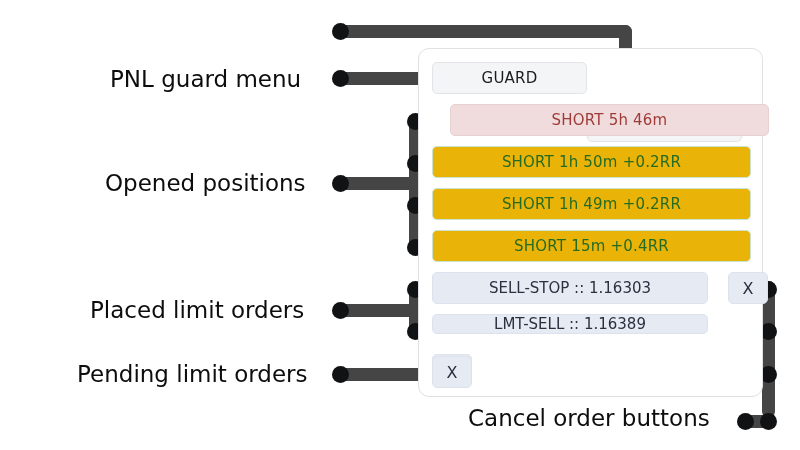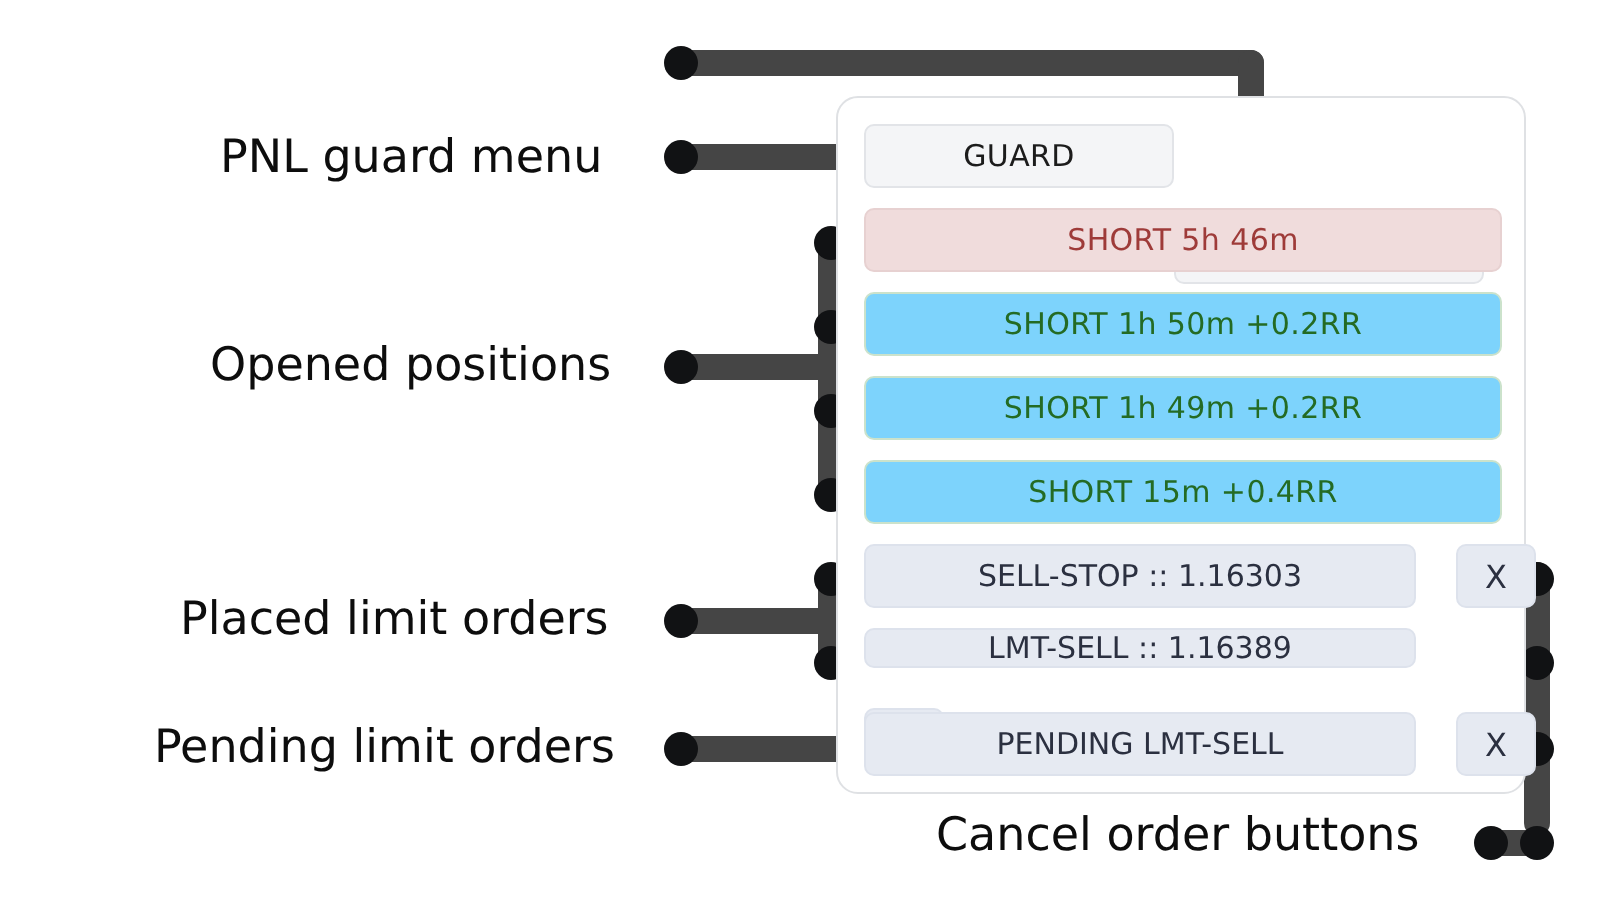--- a/index.html
+++ b/index.html
@@ -84,23 +84,24 @@
   .btn-menu.guard { left: 13px; }
   .btn-menu.all   { left: 168px; margin-top: 48px; }
 
   
   .row.full { width: 319px; }
 
   .pos-short-red {
     background: #f0dcdc;
     border: 1px solid #e7d1d1;
     color: #9e3b39;
+    margin-left: 18px;
   }
   .pos-short-green {
-    background: #7dd3fc;
+    background: #eab308;
     border: 1px solid #cbe2cb;
     color: #246b24;
   }
 
   
   .order-row {
     position: absolute;
     left: 13px;
     height: 32px;
     display: flex;
@@ -225,18 +226,17 @@
       <div class="order-main">SELL-STOP :: 1.16303</div>
       <div class="order-cancel">X</div>
     </div>
 
     <div class="order-row" style="top:265px;flex-direction:column;">
       <div class="order-main">LMT-SELL :: 1.16389</div>
       <div class="order-cancel">X</div>
     </div>
 
     <div class="order-row" style="top:307px;">
-      <div class="order-main">PENDING LMT-SELL</div>
       <div class="order-cancel">X</div>
     </div>
 
   </div>
 </div>
 
 </body></html>

